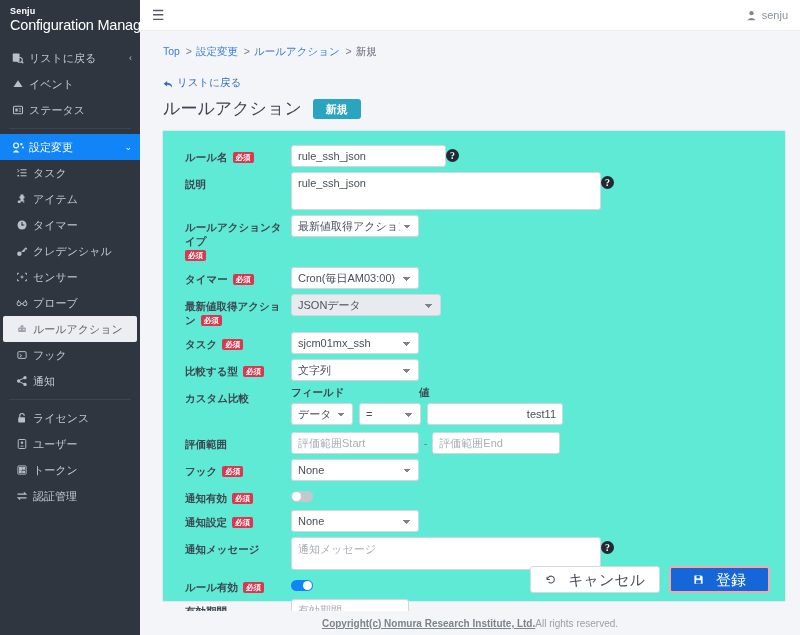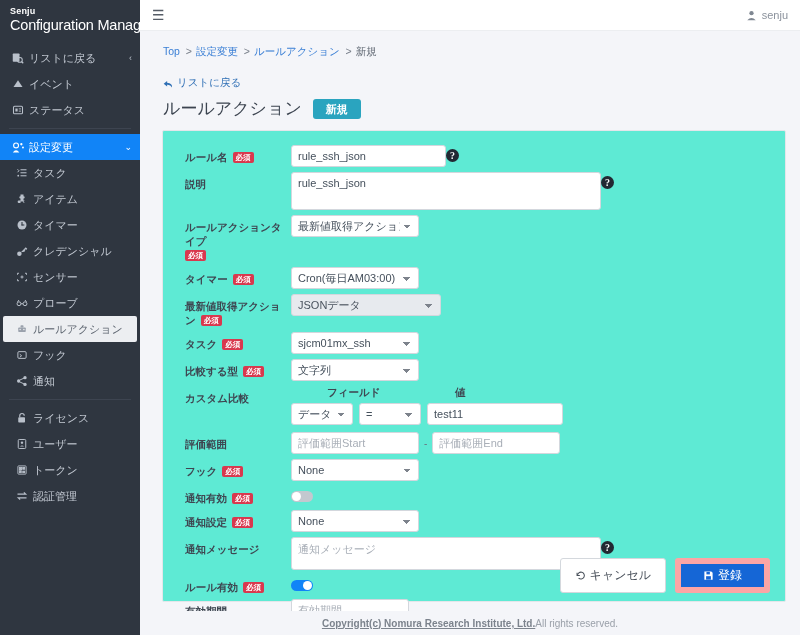--- a/index.html
+++ b/index.html
@@ -147,46 +147,46 @@
   input.txt::placeholder, textarea.txt::placeholder { color: #a8aeb7; }
 
   .help {
     width: 13px; height: 13px; min-width: 13px;
     border-radius: 50%; background: #222933; color: #ffffff;
     font-size: 10px; font-weight: bold; line-height: 13px;
     text-align: center; margin-top: 4px; cursor: pointer;
     font-family: "Liberation Serif", serif;
   }
   .subhead { font-size: 10.5px; color: #3e4651; font-weight: bold; }
-  .subhead.f1 { width: 128px; margin-left: 36px; }
+  .subhead.f1 { width: 128px; }
 
   .toggle {
     width: 22px; height: 11px; border-radius: 6px;
     background: #c3c8cf; position: relative; margin-top: 5px; cursor: pointer;
   }
   .toggle .knob {
     position: absolute; width: 9px; height: 9px; border-radius: 50%;
     background: #ffffff; top: 1px; left: 1px;
   }
   .toggle.on { background: #1184f7; }
   .toggle.on .knob { left: 12px; }
 
   .card-footer {
     position: absolute; left: 0; right: 0; bottom: 8px;
     display: flex; justify-content: flex-end; gap: 9px; padding-right: 15px;
   }
   .btn {
-    font-size: 12px; border-radius: 3px; padding: 5px 14px;
-    display: inline-flex; align-items: center; gap: 4px;
+    font-size: 15px; border-radius: 3px; padding: 5px 14px;
+    display: inline-flex; align-items: center; gap: 12px;
     cursor: pointer; line-height: 13px;
     font-family: "Liberation Sans", "DejaVu Sans", sans-serif;
     justify-content: space-between;
   }
   .btn-cancel { background: #ffffff; border: 1px solid #d4d8dd; color: #4a515b; }
-  .btn-save { background: #1566d6; border: 6px solid #fca5a5; color: #ffffff; padding: 5px 22px; }
+  .btn-save { background: #1566d6; border: 2px solid #fca5a5; color: #ffffff; padding: 5px 22px; }
 
   .footer {
     height: 24px; min-height: 24px; display: flex;
     align-items: center; justify-content: center;
     font-size: 10px; color: #9aa0a9; background: #f4f5f9;
   }
   .footer b { color: #7c838d; font-weight: bold; text-decoration: underline; }
 
   svg { display: block; }
 </style>
@@ -528,21 +528,21 @@
               <span class="subhead f1">フィールド</span>
               <span class="subhead">値</span>
             </div>
             <div style="display:flex; gap:6px; margin-top:3px">
               <select class="sel" style="width:62px">
                 <option>データ</option>
               </select>
               <select class="sel" style="width:62px">
                 <option>=</option>
               </select>
-              <input class="txt" style="width: 136px;" value="test11">
+              <input class="txt" style="width: 136px; text-align: right;" value="test11">
             </div>
           </div>
         </div>
 
         <div class="form-row" style="margin-top:7px">
           <div class="f-label">
             <span>評価範囲</span>
           </div>
           <div class="f-control" style="align-items:center; gap:5px">
             <input class="txt" style="width: 128px;" placeholder="評価範囲Start">

